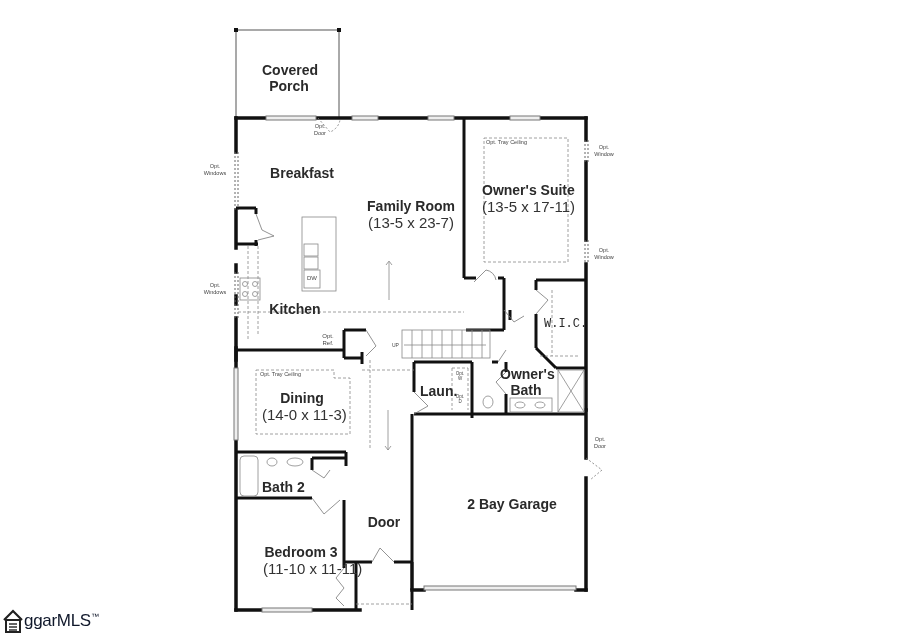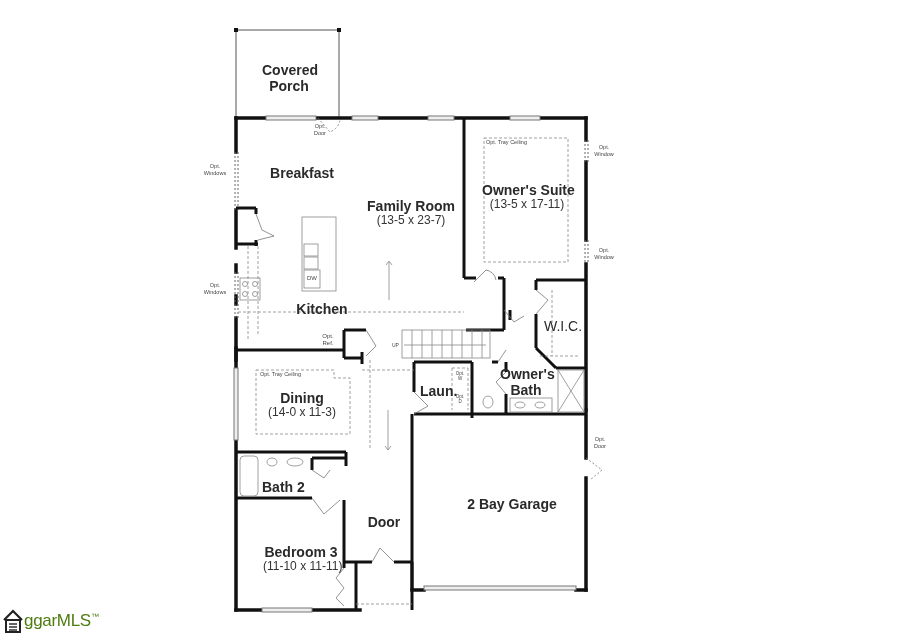--- a/index.html
+++ b/index.html
@@ -1,24 +1,24 @@
 <!DOCTYPE html>
 <html><head>
 <meta charset="utf-8">
 <style>
   html, body { margin: 0; padding: 0; background: #ffffff; }
   body { width: 912px; height: 638px; position: relative; overflow: hidden;
          font-family: "Liberation Sans", "DejaVu Sans", sans-serif; color: #222; }
   .plan { position: absolute; left: 0; top: 0; width: 912px; height: 638px; }
   .label { position: absolute; text-align: center; white-space: nowrap; line-height: 1.15; }
   .room-name { font-size: 14px; font-weight: 600; color: #2a2a2a; }
-  .room-dim { font-size: 12px; color: #333; }
+  .room-dim { font-size: 15px; color: #333; }
   .note { font-size: 5.5px; color: #444; line-height: 1.2; }
   .logo { position: absolute; left: 2px; top: 606px; height: 30px; display: flex; align-items: center; }
-  .logo-text { font-size: 17px; color: #4d7c0f; letter-spacing: -0.3px; }
+  .logo-text { font-size: 17px; color: #0f172a; letter-spacing: -0.3px; }
   .logo-tm { font-size: 8px; vertical-align: super; }
 </style>
 </head>
 <body>
 
 <svg class="plan" viewBox="0 0 912 638" xmlns="http://www.w3.org/2000/svg">
   <g fill="none" stroke="#555" stroke-width="1">
     <rect x="236" y="30" width="103" height="88"></rect>
   </g>
   <rect x="234" y="28" width="4" height="4" fill="#111"></rect>
@@ -200,22 +200,22 @@
 </div>
 <div class="label room-name" style="left:270px;top:165px;width:64px;">Breakfast</div>
 <div class="label" style="left:366px;top:198px;width:90px;">
   <div class="room-name">Family Room</div>
   <div class="room-dim">(13-5 x 23-7)</div>
 </div>
 <div class="label" style="left:482px;top:182px;width:90px;">
   <div class="room-name">Owner's Suite</div>
   <div class="room-dim">(13-5 x 17-11)</div>
 </div>
-<div class="label room-name" style="left:295px;top:301px;width:54px;text-align:center;">Kitchen</div>
-<div class="label room-name" style="left:544px;top:318px;width:30px;font-size:14px;font-weight:500;">W.I.C.</div>
+<div class="label room-name" style="left:268px;top:301px;width:54px;text-align:center;">Kitchen</div>
+<div class="label room-name" style="left:544px;top:318px;width:30px;font-size:12px;font-weight:500;font-family:Liberation Mono, monospace;">W.I.C.</div>
 <div class="label room-name" style="left:500px;top:366px;width:52px;">
   <div>Owner's</div>
   <div>Bath</div>
 </div>
 <div class="label room-name" style="left:420px;top:383px;width:32px;">Laun.</div>
 <div class="label" style="left:262px;top:390px;width:80px;">
   <div class="room-name">Dining</div>
   <div class="room-dim">(14-0 x 11-3)</div>
 </div>
 <div class="label room-name" style="left:262px;top:479px;width:42px;">Bath 2</div>

